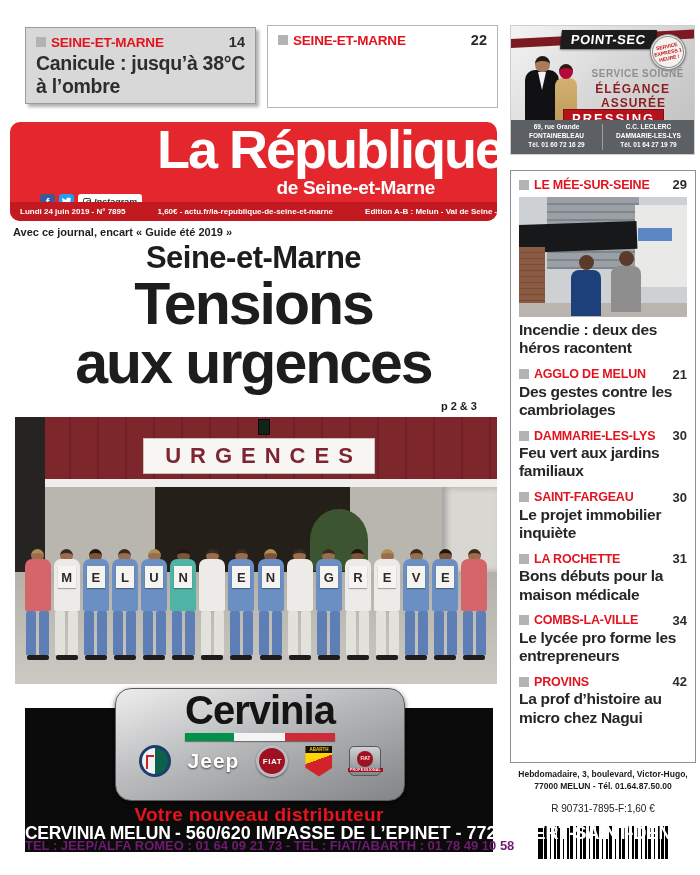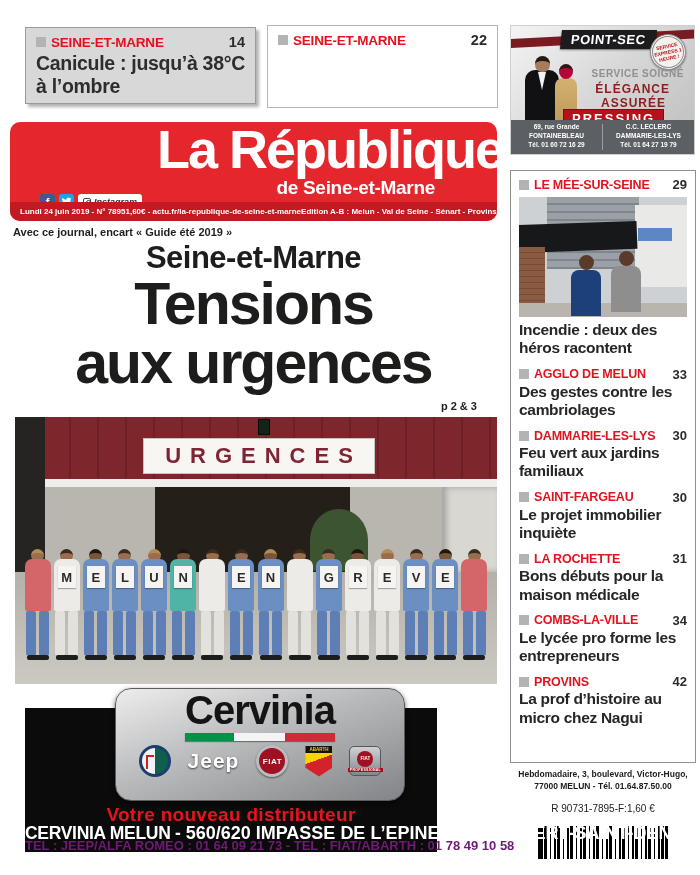--- a/index.html
+++ b/index.html
@@ -42,21 +42,21 @@
   .mast-title { position:absolute; left:0; top:-4px; width:100%; text-align:right; color:#fff; font-weight:bold; font-size:54px; letter-spacing:-2px;margin-left:6px; }
   .mast-sub { position:absolute; right:62px; top:55px; color:#fff; font-weight:bold; font-size:19px; letter-spacing:-.3px; }
   .social { position:absolute; left:30px; top:72px; display:flex; gap:4px; align-items:center; }
   .fb,.tw { width:15px; height:15px; border-radius:3px; display:flex; align-items:center; justify-content:center; }
   .fb { background:#3b5998; color:#fff; font-weight:bold; font-size:11px; }
   .tw { background:#1da1f2; }
   .insta { height:15px; background:#fff; border-radius:3px; display:flex; align-items:center; gap:3px; padding:0 5px; }
   .cam { width:8px; height:8px; border:1.5px solid #444; border-radius:2px; position:relative; }
   .cam::after { content:""; position:absolute; left:1.5px; top:1.5px; width:3px; height:3px; border-radius:50%; border:1px solid #444; }
   .insta span { font-size:9px; font-style:italic; font-weight:bold; color:#333; }
-  .datestrip { position:absolute; left:0; bottom:0; width:100%; height:19px; background:#c21a20; display:flex; align-items:center; justify-content:space-between; padding:0 10px; }
+  .datestrip { position:absolute; left:0; bottom:0; width:100%; height:19px; background:#c21a20; display:flex; align-items:center; justify-content:space-between; padding:0 10px;gap:32px; }
   .datestrip span { color:#fff; font-weight:bold; font-size:8px; white-space:nowrap; }
 
   .insert-note { position:absolute; left:13px; top:226px; color:#1f1f1f; font-weight:bold; font-size:11px; }
 
   
   .lead { position:absolute; left:10px; top:240px; width:487px; text-align:center; color:#1d1d1b; }
   .kicker { font-size:31px; font-weight:bold; letter-spacing:-.5px; }
   .big1 { font-size:59px; font-weight:bold; letter-spacing:-2px; line-height:.98; }
   .big2 { font-size:59px; font-weight:bold; letter-spacing:-2px; line-height:1.0; }
   .pageref { position:absolute; right:20px; top:160px; font-size:11px; font-weight:bold; color:#1d1d1b; }
@@ -113,21 +113,21 @@
   .man2 { left:92px; top:54px; } .man2 .mbody { background:#8e8e8e; }
   .sb-photo .floor { position:absolute; bottom:0; width:100%; height:14px; background:#b9b4ad; }
 
   
   .pub-info { position:absolute; left:510px; top:768px; width:186px; text-align:center; color:#1b1b1b; font-size:8.5px; font-weight:bold; line-height:1.45; }
   .barcode-wrap { position:absolute; left:538px; top:803px; width:130px; text-align:center; }
   .barcode-text { font-size:10px; color:#222; margin-bottom:12px; }
   .bars { height:33px; background:repeating-linear-gradient(90deg,#000 0 2px,#fff 2px 3px,#000 3px 6px,#fff 6px 9px,#000 9px 10px,#fff 10px 13px); border-left:3px solid #000; border-right:3px solid #000; }
 
   
-  .dealer { position:absolute; left:25px; top:688px; width:412px; height:164px; }
+  .dealer { position:absolute; left:25px; top:688px; width:468px; height:164px; }
   .dealer .black { position:absolute; left:0; top:20px; width:100%; height:144px; background:#0b0b0b; }
   .plate { position:absolute; left:90px; top:0; width:290px; height:113px; border-radius:16px; background:linear-gradient(160deg,#ededed 0%,#b9babc 45%,#828487 100%); border:1px solid #5c5c5c; box-shadow:0 2px 5px rgba(0,0,0,.6); text-align:center; }
   .dealer-name { color:#141414; font-weight:bold; font-size:40px; letter-spacing:-1px; line-height:1.05; }
   .flag { width:150px; height:8px; margin:2px auto 4px auto; background:linear-gradient(90deg,#009246 0 33%,#f4f4f4 33% 67%,#ce2b37 67% 100%); box-shadow:0 1px 1px rgba(0,0,0,.4); }
   .logos { display:flex; align-items:center; justify-content:center; gap:17px; }
   .alfa { width:32px; height:32px; border-radius:50%; border:3px solid #1a3f6e; background:linear-gradient(90deg,#f2f2f2 0 50%,#0e5f4b 50% 100%); position:relative; }
   .alfa::after { content:""; position:absolute; left:4px; top:7px; width:6px; height:12px; border-left:2px solid #c22; border-top:2px solid #c22; }
   .jeep { color:#fff; font-weight:bold; font-size:21px; letter-spacing:1px; text-shadow:0 1px 2px #3c3c3c; }
   .fiatb { width:32px; height:32px; border-radius:50%; background:#9f1021; border:3px solid #b9bcc0; display:flex; align-items:center; justify-content:center; color:#fff; font-weight:bold; font-size:8px; letter-spacing:.5px; box-shadow:0 1px 2px rgba(0,0,0,.5); }
   .abarth { width:27px; height:31px; clip-path:polygon(0 0,100% 0,100% 72%,50% 100%,0 72%); background:linear-gradient(160deg,#ffd400 0 45%,#d2232a 45% 100%); position:relative; display:flex; justify-content:center; }
@@ -436,21 +436,21 @@
             <div class="mbody"></div>
           </div>
       </div>
       <div class="sb-head">Incendie : deux des héros racontent</div>
     </div>
 
     <div class="sb-item">
       <div class="sb-label label-row">
         <span class="sq"></span>
         <span class="red-label">AGGLO DE MELUN</span>
-        <span class="page-num">33</span>
+        <span class="page-num">21</span>
       </div>
       <div class="sb-head">Des gestes contre les cambriolages</div>
     </div>
 
     <div class="sb-item">
       <div class="sb-label label-row">
         <span class="sq"></span>
         <span class="red-label">DAMMARIE-LES-LYS</span>
         <span class="page-num">30</span>
       </div>

